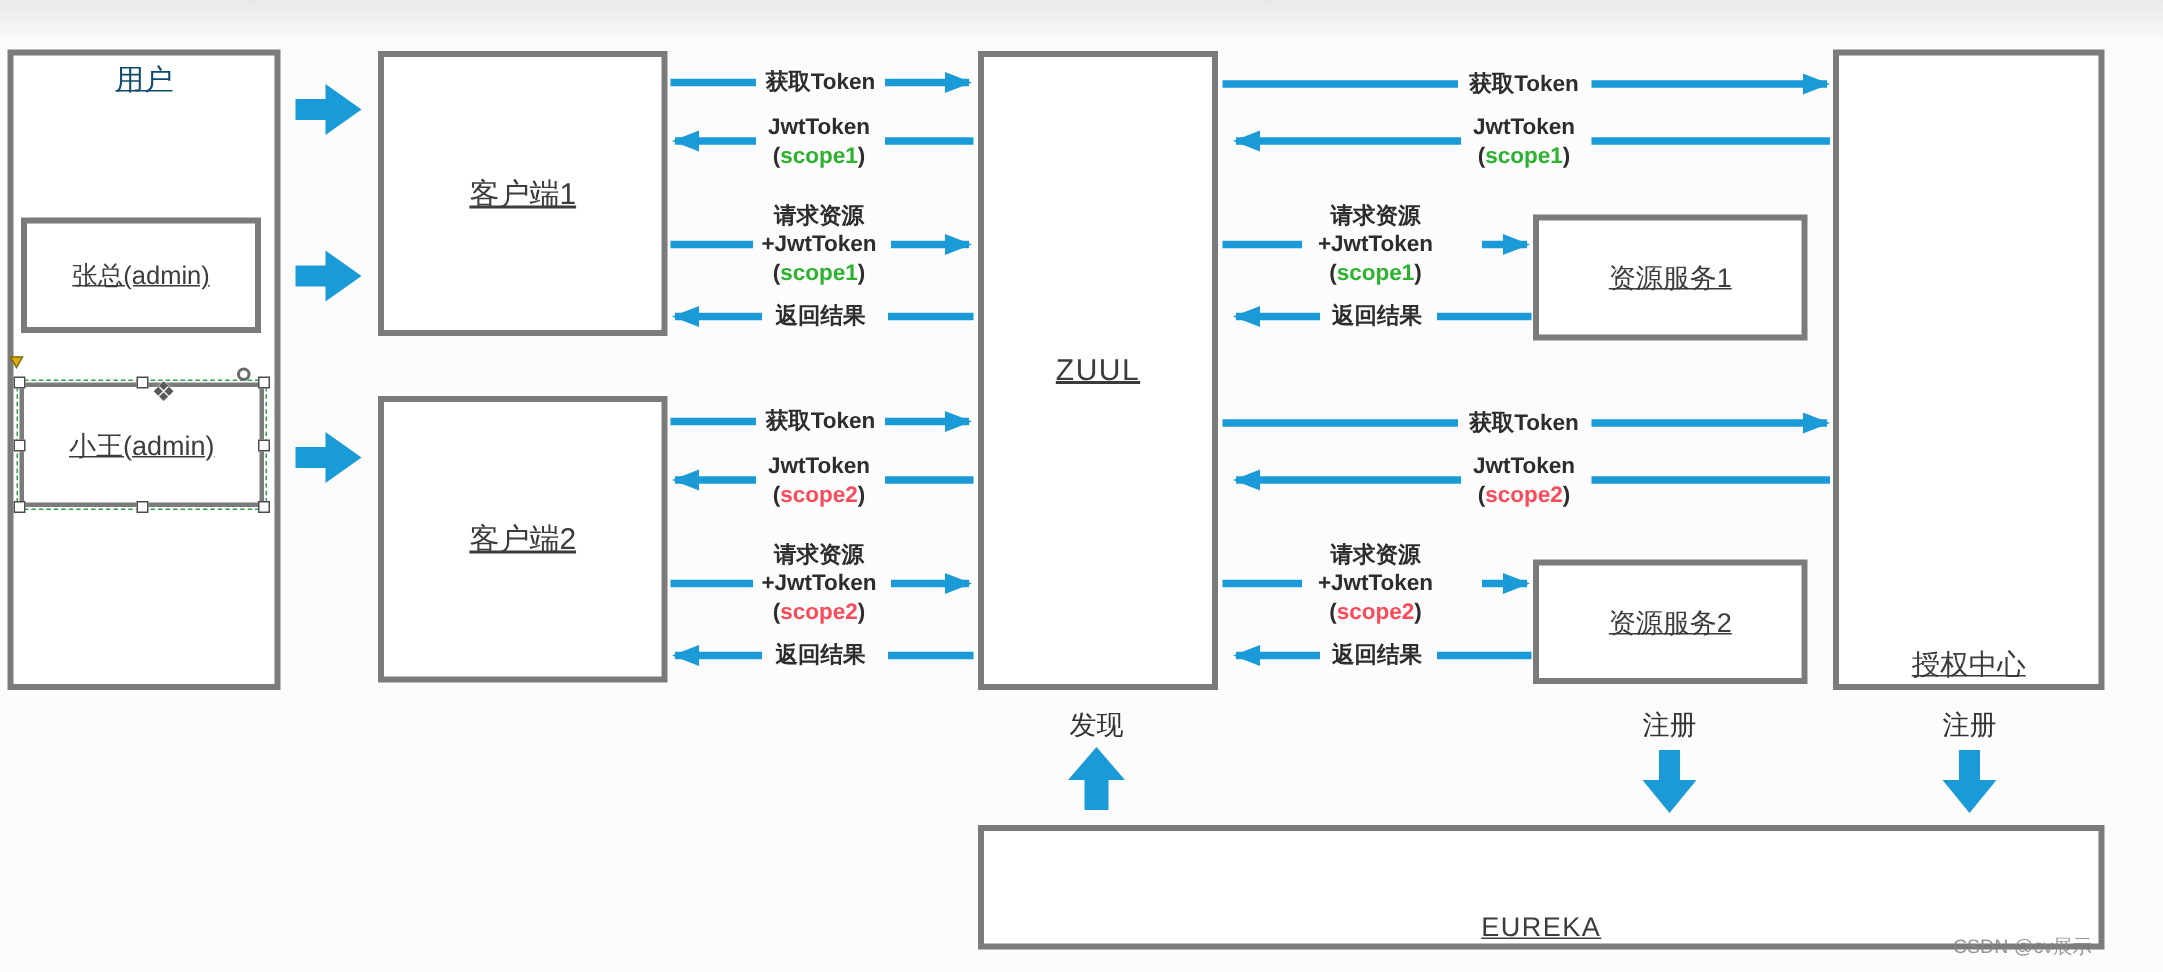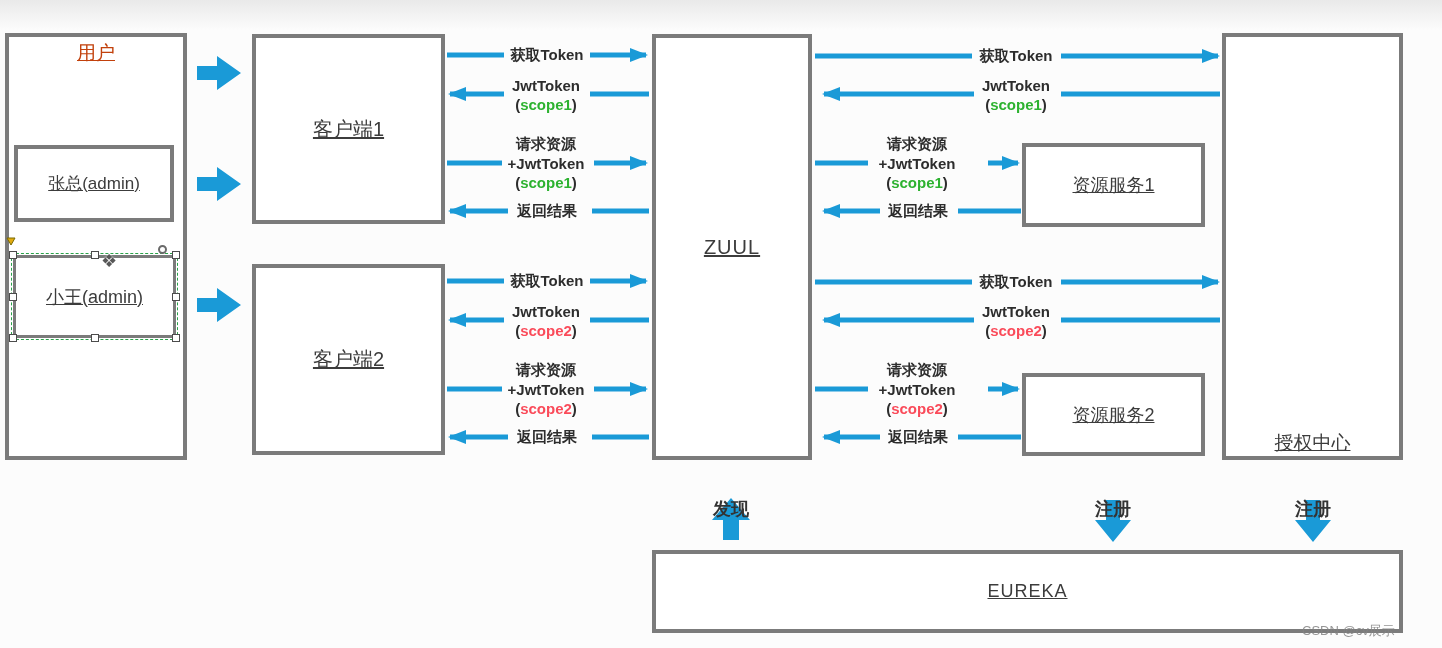--- a/index.html
+++ b/index.html
@@ -12,23 +12,23 @@
   .box{position:absolute;background:#fff;border:4px solid #7b7b7b;
     box-sizing:border-box;display:flex;align-items:center;justify-content:center;
     color:#3c3c3c;z-index:2;}
   .box span{white-space:nowrap;text-decoration:underline;}
   .svg-layer{position:absolute;left:0;top:0;z-index:3;}
   .fl{position:absolute;transform:translate(-50%,-50%);font-size:15px;
     font-weight:600;color:#2d2d2d;white-space:nowrap;z-index:4;}
   .green{color:#2DB230;margin-top:44px;}
   .red{color:#FA4B5A;}
   .bl{position:absolute;transform:translate(-50%,-50%);font-size:18px;
-    font-weight:700;color:#333;white-space:nowrap;z-index:4;margin-top:26px;}
+    font-weight:400;color:#333;white-space:nowrap;z-index:4;}
   .group-label{position:absolute;left:0;right:0;top:3px;text-align:center;
-    font-size:19px;color:#c2410c;text-decoration:underline;}
+    font-size:19px;color:#0c4a6e;text-decoration:underline;}
   .handle{position:absolute;width:8px;height:8px;background:#fff;
     border:1px solid #4c4c4c;box-sizing:border-box;z-index:6;}
   .rotate-handle{position:absolute;width:9px;height:9px;border-radius:50%;
     background:#fdfdfd;border:2px solid #6a6a6a;box-sizing:border-box;z-index:6;}
   .move-glyph{position:absolute;z-index:6;color:#585858;font-size:18px;
     line-height:18px;text-shadow:0 0 2px #fff;}
   .selected{outline:1px dashed #2aa24a;outline-offset:1px;border-width:3px;}
   .watermark{position:absolute;z-index:7;font-size:13px;color:rgba(130,130,130,0.85);
     white-space:nowrap;}
 </style>
@@ -126,21 +126,21 @@
   </div>
 
   <div class="box" style="left:1022px;top:373px;width:183px;height:83px;font-size:18px;">
     <span>资源服务2</span>
   </div>
 
   <div class="box" style="left:1222px;top:33px;width:181px;height:427px;font-size:19px;align-items:flex-end;">
     <span>授权中心</span>
   </div>
 
-  <div class="box" style="left:652px;top:550px;width:751px;height:83px;font-size:18px;letter-spacing:1px;">
+  <div class="box" style="left:652px;top:550px;width:751px;height:83px;font-size:18px;letter-spacing:1px;align-items:flex-end;">
     <span>EUREKA</span>
   </div>
 
   <span class="handle" style="left:9px;top:251px;"></span>
   <span class="handle" style="left:91px;top:251px;"></span>
   <span class="handle" style="left:172px;top:251px;"></span>
   <span class="handle" style="left:9px;top:293px;"></span>
   <span class="handle" style="left:172px;top:293px;"></span>
   <span class="handle" style="left:9px;top:334px;"></span>
   <span class="handle" style="left:91px;top:334px;"></span>

